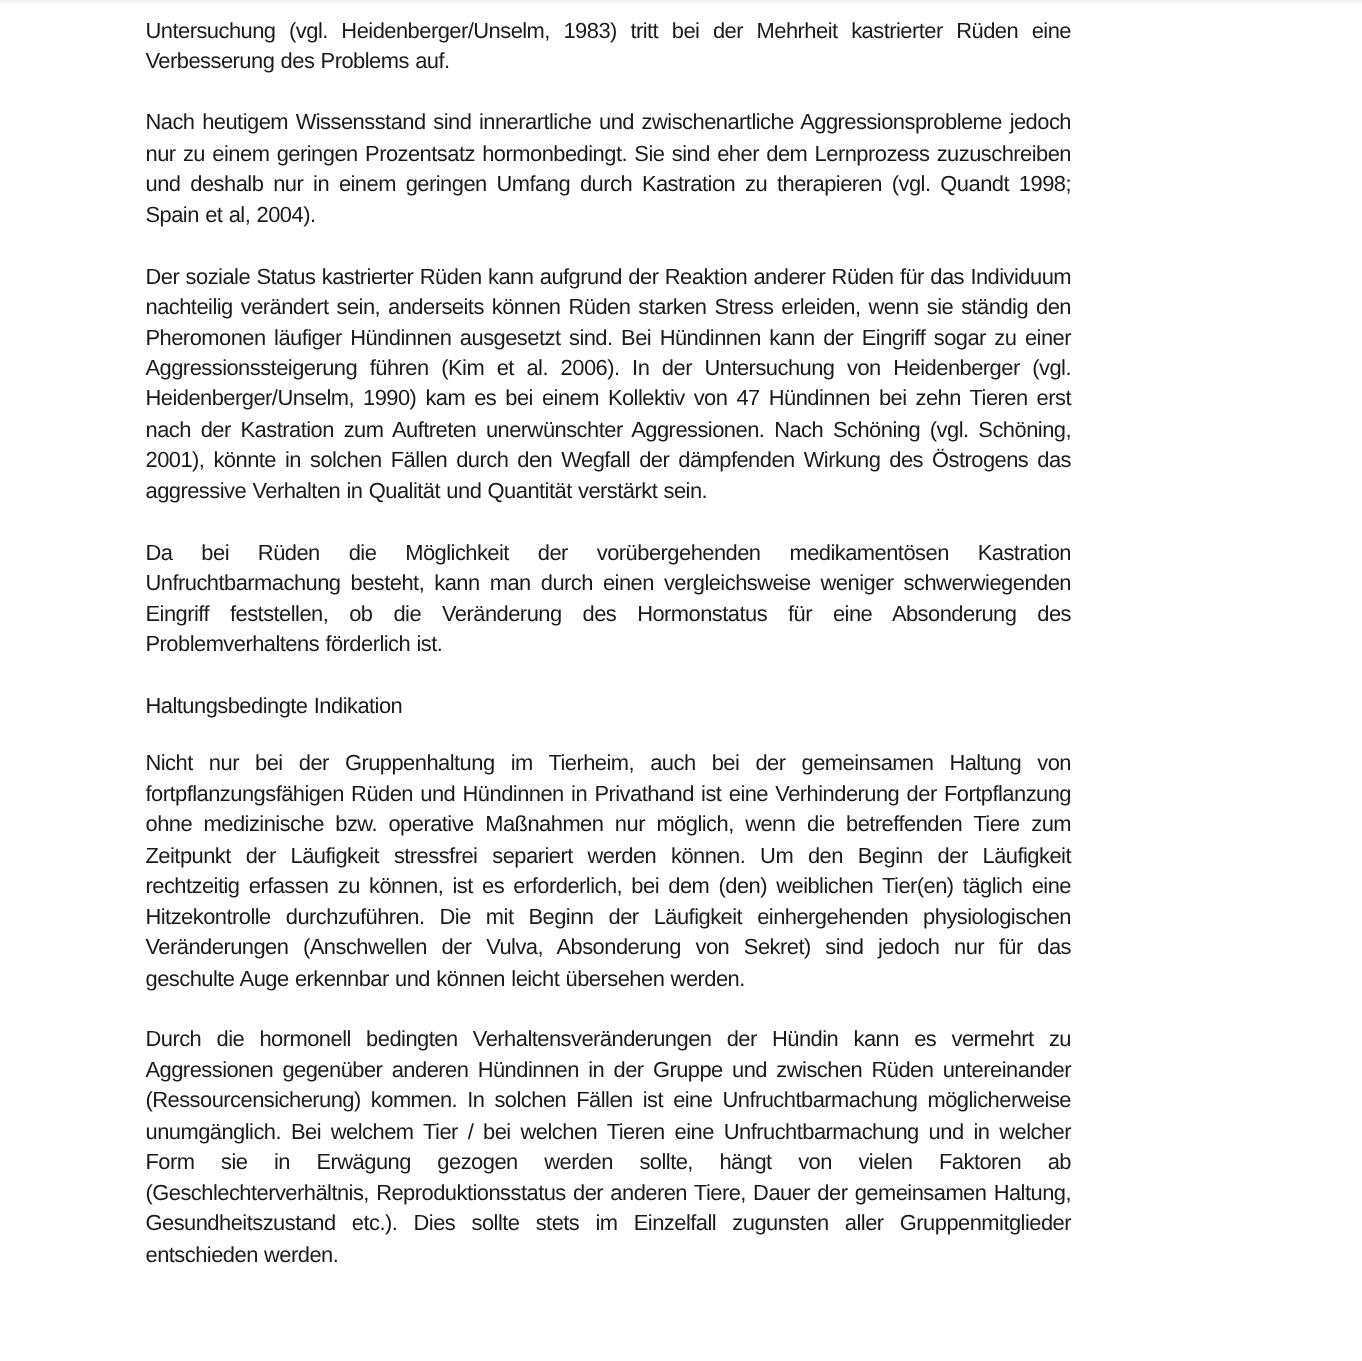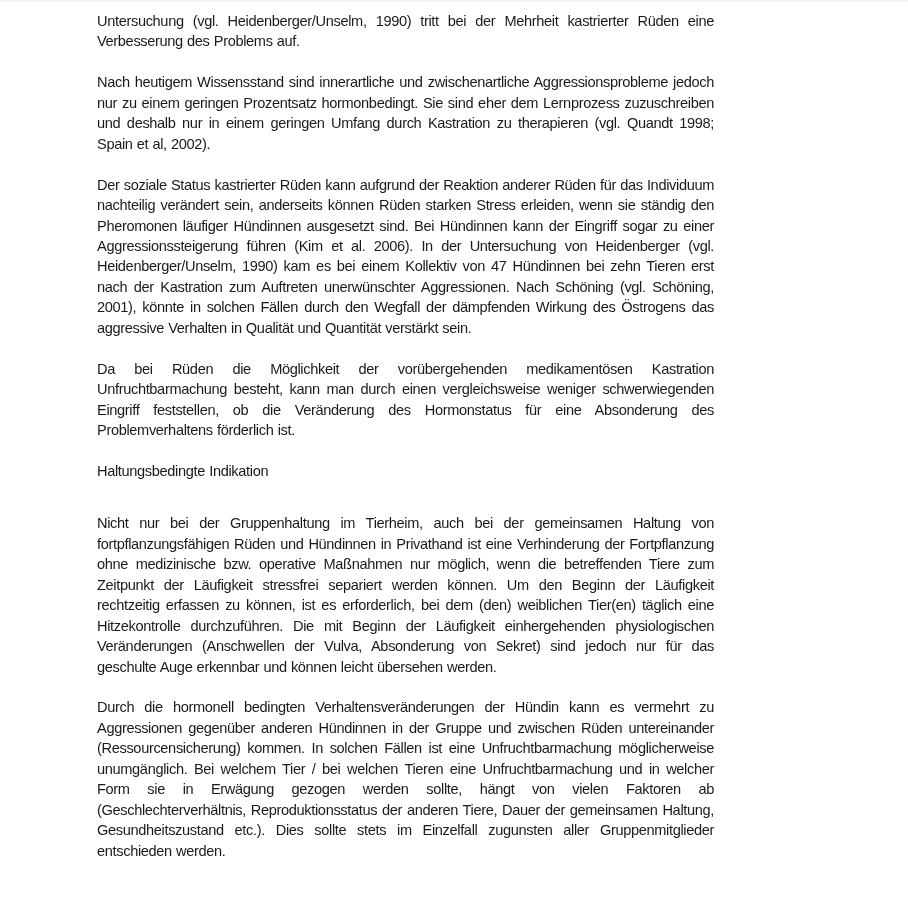--- a/index.html
+++ b/index.html
@@ -33,32 +33,32 @@
       letter-spacing: -0.35px;
       word-spacing: 0.5px;
     }
     .page p {
       margin: 0 0 20.45px 0;
       text-align: justify;
       text-align-last: left;
       hyphens: none;
     }
     .page h3 {
-      margin: 0 0 32px 0;
+      margin: 0 0 18px 0;
       font-size: 14.6px;
       font-weight: normal;
       line-height: 20.45px;
     }
   </style>
 </head>
 <body>
 
 <div class="topline"></div>
 
 <div class="page">
-  <p>Untersuchung (vgl. Heidenberger/Unselm, 1990) tritt bei der Mehrheit kastrierter Rüden eine Verbesserung des Problems auf.</p>
-  <p>Nach heutigem Wissensstand sind innerartliche und zwischenartliche Aggressionsprobleme jedoch nur zu einem geringen Prozentsatz hormonbedingt. Sie sind eher dem Lernprozess zuzuschreiben und deshalb nur in einem geringen Umfang durch Kastration zu therapieren (vgl. Quandt 1998; Spain et al, 2002).</p>
+  <p>Untersuchung (vgl. Heidenberger/Unselm, 1983) tritt bei der Mehrheit kastrierter Rüden eine Verbesserung des Problems auf.</p>
+  <p>Nach heutigem Wissensstand sind innerartliche und zwischenartliche Aggressionsprobleme jedoch nur zu einem geringen Prozentsatz hormonbedingt. Sie sind eher dem Lernprozess zuzuschreiben und deshalb nur in einem geringen Umfang durch Kastration zu therapieren (vgl. Quandt 1998; Spain et al, 2004).</p>
   <p>Der soziale Status kastrierter Rüden kann aufgrund der Reaktion anderer Rüden für das Individuum nachteilig verändert sein, anderseits können Rüden starken Stress erleiden, wenn sie ständig den Pheromonen läufiger Hündinnen ausgesetzt sind. Bei Hündinnen kann der Eingriff sogar zu einer Aggressionssteigerung führen (Kim et al. 2006). In der Untersuchung von Heidenberger (vgl. Heidenberger/Unselm, 1990) kam es bei einem Kollektiv von 47 Hündinnen bei zehn Tieren erst nach der Kastration zum Auftreten unerwünschter Aggressionen. Nach Schöning (vgl. Schöning, 2001), könnte in solchen Fällen durch den Wegfall der dämpfenden Wirkung des Östrogens das aggressive Verhalten in Qualität und Quantität verstärkt sein.</p>
   <p>Da bei Rüden die Möglichkeit der vorübergehenden medikamentösen Kastration Unfruchtbarmachung besteht, kann man durch einen vergleichsweise weniger schwerwiegenden Eingriff feststellen, ob die Veränderung des Hormonstatus für eine Absonderung des Problemverhaltens förderlich ist.</p>
   <h3>Haltungsbedingte Indikation</h3>
   <p>Nicht nur bei der Gruppenhaltung im Tierheim, auch bei der gemeinsamen Haltung von fortpflanzungsfähigen Rüden und Hündinnen in Privathand ist eine Verhinderung der Fortpflanzung ohne medizinische bzw. operative Maßnahmen nur möglich, wenn die betreffenden Tiere zum Zeitpunkt der Läufigkeit stressfrei separiert werden können. Um den Beginn der Läufigkeit rechtzeitig erfassen zu können, ist es erforderlich, bei dem (den) weiblichen Tier(en) täglich eine Hitzekontrolle durchzuführen. Die mit Beginn der Läufigkeit einhergehenden physiologischen Veränderungen (Anschwellen der Vulva, Absonderung von Sekret) sind jedoch nur für das geschulte Auge erkennbar und können leicht übersehen werden.</p>
   <p>Durch die hormonell bedingten Verhaltensveränderungen der Hündin kann es vermehrt zu Aggressionen gegenüber anderen Hündinnen in der Gruppe und zwischen Rüden untereinander (Ressourcensicherung) kommen. In solchen Fällen ist eine Unfruchtbarmachung möglicherweise unumgänglich. Bei welchem Tier / bei welchen Tieren eine Unfruchtbarmachung und in welcher Form sie in Erwägung gezogen werden sollte, hängt von vielen Faktoren ab (Geschlechterverhältnis, Reproduktionsstatus der anderen Tiere, Dauer der gemeinsamen Haltung, Gesundheitszustand etc.). Dies sollte stets im Einzelfall zugunsten aller Gruppenmitglieder entschieden werden.</p>
 </div>
 
 </body></html>

